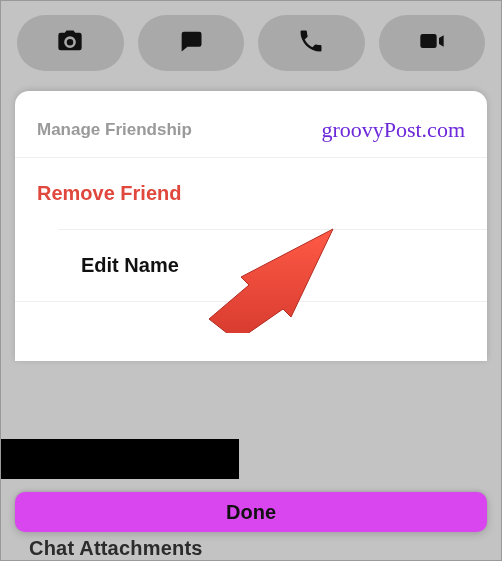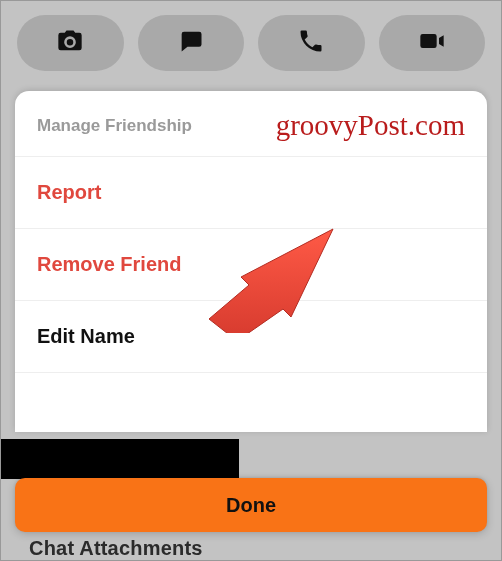--- a/index.html
+++ b/index.html
@@ -44,57 +44,58 @@
       background: #fff;
       border-radius: 14px 14px 0 0;
       box-shadow: 0 -1px 6px rgba(0,0,0,0.15);
       overflow: hidden;
     }
     .sheet-header {
       display: flex;
       justify-content: space-between;
       align-items: center;
       padding: 18px 22px 14px;
+      margin-top: 8px;
     }
     .sheet-title {
       color: #9a9a9a;
       font-size: 17px;
       font-weight: 600;
     }
     .watermark {
-      color: #b91c1c;
+      color: #6d28d9;
       font-family: Georgia, "Times New Roman", serif;
-      font-size: 29px;
+      font-size: 22px;
     }
     .row {
       border-top: 1px solid #eee;
       padding: 24px 22px;
       font-size: 20px;
       font-weight: 600;
       cursor: pointer;
       position: relative;
     }
     .row.danger { color: #e0483e; }
-    .row.normal { color: #111; }
+    .row.normal { color: #111; margin-left: 44px; }
     .redact {
       position: absolute;
       left: 0;
       top: 438px;
       width: 238px;
       height: 40px;
       background: #000;
       z-index: 5;
     }
     .done-bar {
       position: absolute;
       left: 14px;
       right: 14px;
       bottom: 28px;
-      height: 54px;
-      background: #f97316;
+      height: 40px;
+      background: #d946ef;
       border-radius: 10px;
       box-shadow: 0 2px 8px rgba(0,0,0,0.18), 0 -1px 3px rgba(0,0,0,0.1);
       display: flex;
       align-items: center;
       justify-content: center;
       z-index: 6;
       cursor: pointer;
     }
     .done-label {
       font-size: 20px;
@@ -146,23 +147,20 @@
 </div>
 
 <div class="bg-text">Chat Attachments</div>
 
 <div class="sheet">
   <div class="sheet-header">
     <span class="sheet-title">Manage Friendship</span>
     <span class="watermark">groovyPost.com</span>
   </div>
   <div class="row danger">
-    <span>Report</span>
-  </div>
-  <div class="row danger">
     <span>Remove Friend</span>
   </div>
   <div class="row normal">
     <span>Edit Name</span>
   </div>
   <div style="height:60px;border-top:1px solid #eee;"></div>
 </div>
 
 <div class="redact"></div>
 

